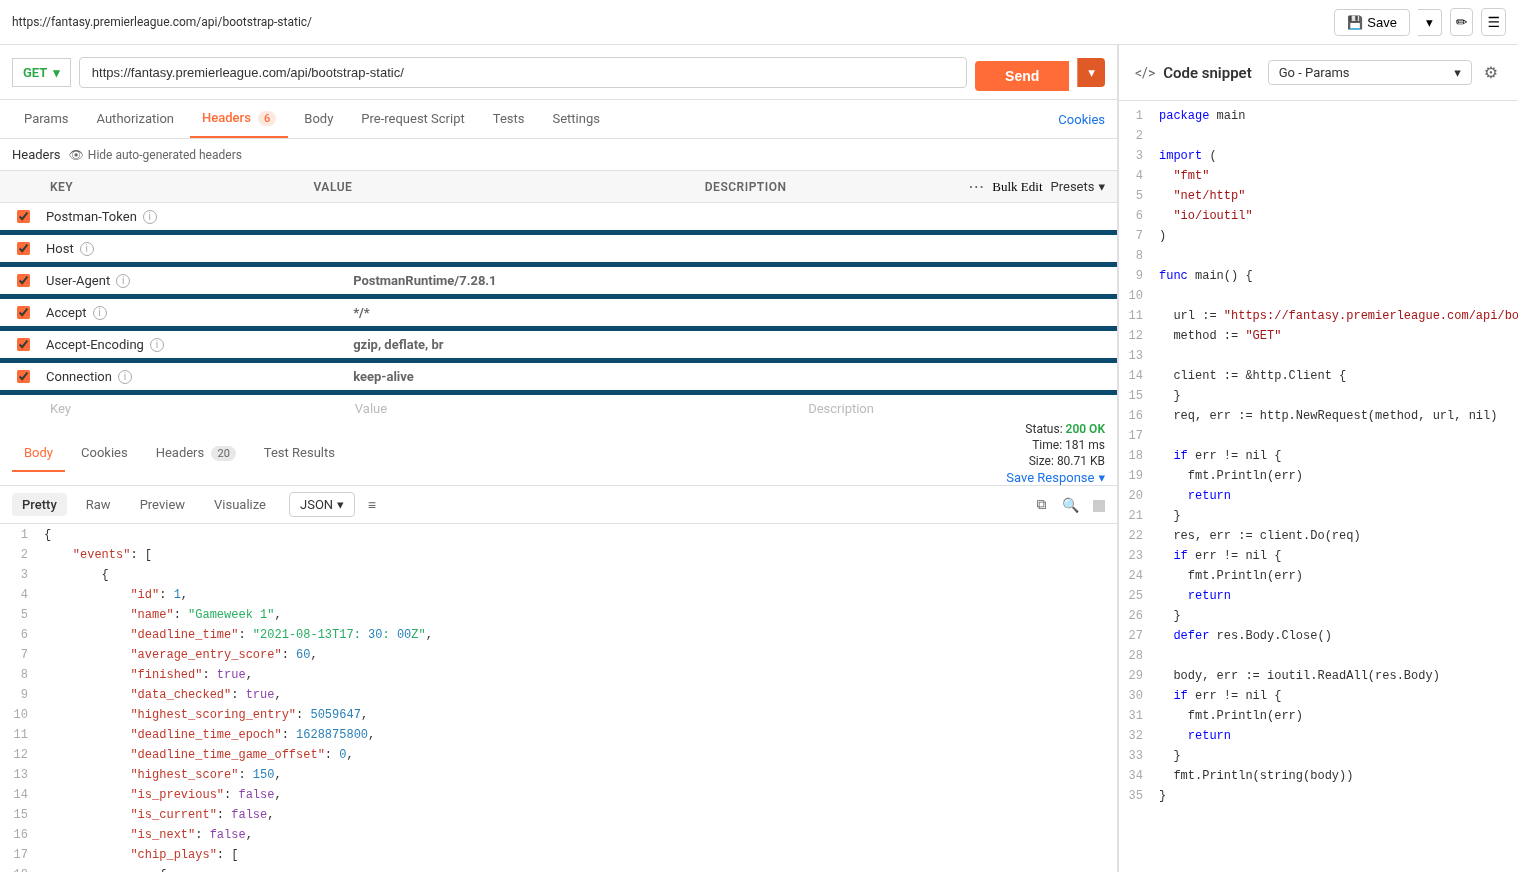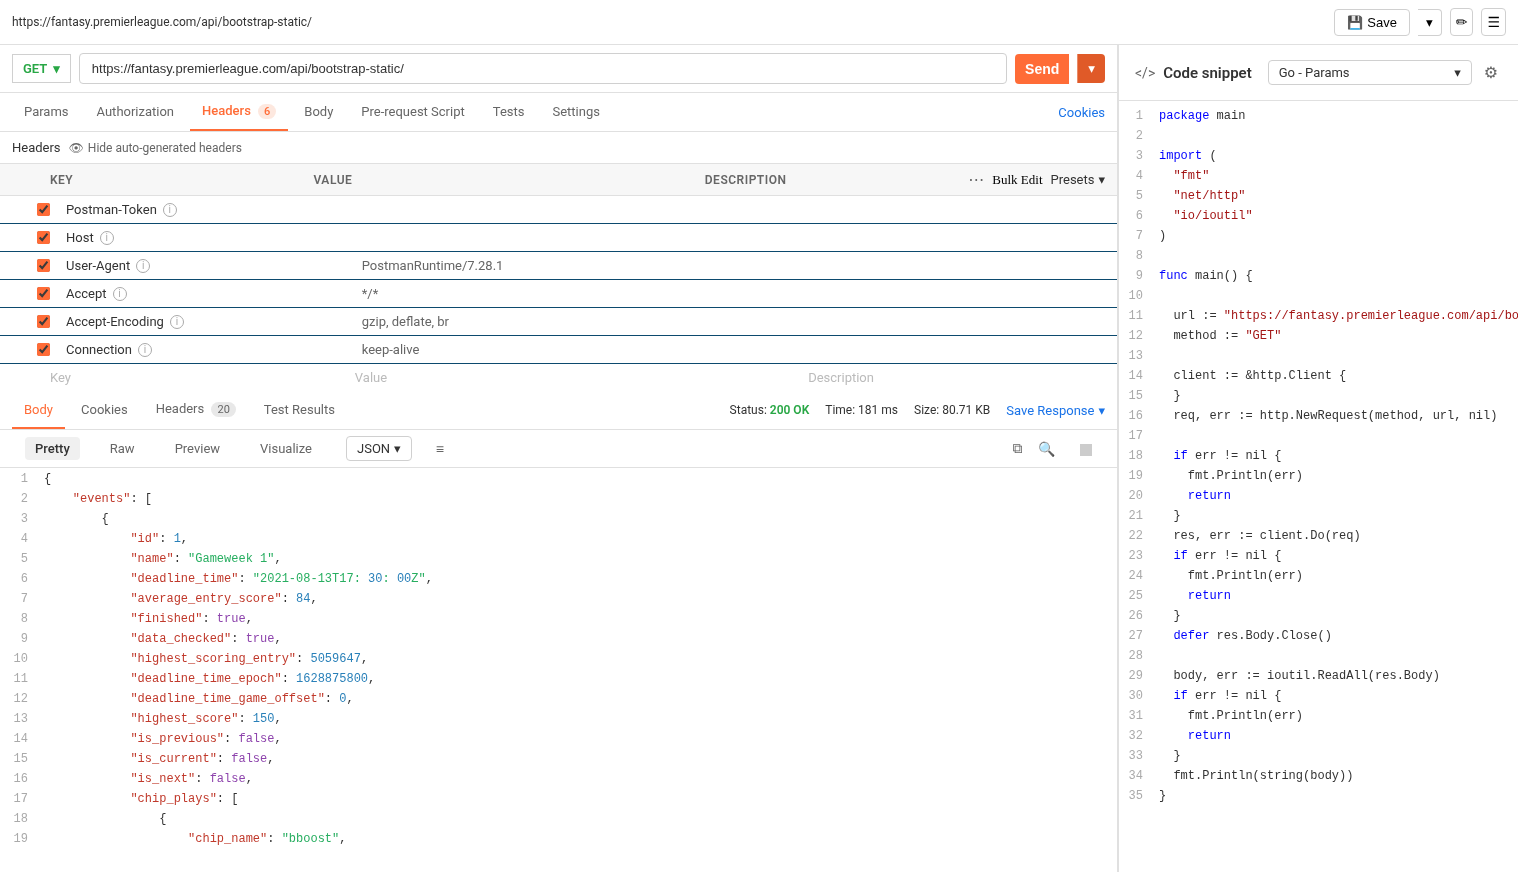--- a/index.html
+++ b/index.html
@@ -16,21 +16,21 @@
     
     .main-layout { display: flex; flex: 1; overflow: hidden; }
 
     
     .left-panel { flex: 1; display: flex; flex-direction: column; overflow: hidden; border-right: 1px solid #e0e0e0; }
 
     
     .request-bar { display: flex; align-items: center; padding: 8px 12px; gap: 8px; border-bottom: 1px solid #e0e0e0; }
     .method-select { display: flex; align-items: center; gap: 6px; padding: 6px 10px; border: 1px solid #d0d0d0; border-radius: 0; background: #fff; cursor: pointer; font-weight: 600; color: #28a745; font-size: 13px; }
     .url-input { flex: 1; padding: 7px 12px; border: 1px solid #d0d0d0; border-radius: 4px; font-size: 13px; color: #333; outline: none; }
-    .send-btn { display: flex; align-items: center; background: #ff6c37; color: #fff; border: none; border-radius: 4px 0 0 4px; padding: 7px 10px; font-size: 14px; font-weight: 600; cursor: pointer; }
+    .send-btn { display: flex; align-items: center; background: #ff6c37; color: #fff; border: none; border-radius: 4px 0 0 4px; padding: 7px 30px; font-size: 14px; font-weight: 600; cursor: pointer; margin-top: 8px; }
     .send-arrow { background: #e05a28; color: #fff; border: none; border-radius: 0 4px 4px 0; padding: 7px 10px; cursor: pointer; border-left: 1px solid rgba(255,255,255,0.3); }
 
     
     .tabs { display: flex; align-items: center; padding: 0 12px; border-bottom: 1px solid #e0e0e0; gap: 4px; }
     .tab { padding: 10px 12px; cursor: pointer; font-size: 13px; color: #666; border-bottom: 2px solid transparent; }
     .tab.active { color: #ff6c37; border-bottom: 2px solid #ff6c37; font-weight: 500; }
     .tab-badge { display: inline-block; background: #e8e8e8; border-radius: 8px; padding: 1px 6px; font-size: 11px; margin-left: 4px; }
     .tab.active .tab-badge { background: #fde8df; color: #ff6c37; }
     .cookies-link { margin-left: auto; color: #1a73e8; cursor: pointer; font-size: 13px; }
 
@@ -39,46 +39,46 @@
     .hide-headers { color: #666; font-size: 12px; cursor: pointer; display: flex; align-items: center; gap: 4px; }
 
     
     .table-header { display: flex; align-items: center; padding: 6px 12px; background: #f7f7f7; border-bottom: 1px solid #e0e0e0; gap: 8px; }
     .col-check { width: 30px; }
     .col-key { flex: 2; font-size: 12px; font-weight: 600; color: #666; text-transform: uppercase; letter-spacing: 0.5px; }
     .col-value { flex: 3; font-size: 12px; font-weight: 600; color: #666; text-transform: uppercase; letter-spacing: 0.5px; }
     .col-desc { flex: 2; font-size: 12px; font-weight: 600; color: #666; text-transform: uppercase; letter-spacing: 0.5px; }
     .col-actions { display: flex; align-items: center; gap: 8px; margin-left: auto; }
 
-    .table-row { display: flex; align-items: center; padding: 6px 28px; border-bottom: 1px solid #0c4a6e; gap: 8px; }
+    .table-row { display: flex; align-items: center; padding: 6px 8px; border-bottom: 5px solid #0c4a6e; gap: 8px; }
     .check-box { width: 30px; display: flex; align-items: center; justify-content: center; }
     .check-box input[type="checkbox"] { accent-color: #ff6c37; cursor: pointer; }
     .cell-key { flex: 2; font-size: 13px; color: #333; display: flex; align-items: center; gap: 6px; }
-    .cell-value { flex: 3; font-size: 13px; color: #666; }
+    .cell-value { flex: 3; font-size: 13px; color: #666; font-weight: bold; }
     .cell-desc { flex: 2; font-size: 13px; color: #999; }
     .info-icon { display: inline-flex; align-items: center; justify-content: center; width: 14px; height: 14px; border-radius: 50%; border: 1px solid #aaa; color: #aaa; font-size: 10px; cursor: pointer; }
 
     
     .empty-row { display: flex; align-items: center; padding: 6px 12px; gap: 8px; }
     .empty-cell { flex: 2; font-size: 13px; color: #bbb; }
     .empty-cell-value { flex: 3; font-size: 13px; color: #bbb; }
     .empty-cell-desc { flex: 2; font-size: 13px; color: #bbb; }
 
     
     .response-area { flex: 1; display: flex; flex-direction: column; overflow: hidden; }
     .response-tabs { display: flex; align-items: center; padding: 0 12px; border-bottom: 1px solid #e0e0e0; gap: 4px; }
     .resp-tab { padding: 10px 12px; cursor: pointer; font-size: 13px; color: #666; border-bottom: 2px solid transparent; }
     .resp-tab.active { color: #ff6c37; border-bottom: 2px solid #ff6c37; }
     .resp-badge { display: inline-block; background: #e8e8e8; border-radius: 8px; padding: 1px 6px; font-size: 11px; margin-left: 4px; }
-    .resp-status { margin-left: auto; display: flex; align-items: flex-start; gap: 16px; font-size: 12px; }
+    .resp-status { margin-left: auto; display: flex; align-items: flex-end; gap: 2px; font-size: 12px; flex-direction: column; }
     .status-ok { color: #28a745; font-weight: 600; }
     .save-response-btn { display: flex; align-items: center; gap: 4px; color: #1a73e8; cursor: pointer; font-size: 13px; }
 
     
-    .viewer-tabs { display: flex; align-items: center; padding: 6px 25px; border-bottom: 1px solid #e0e0e0; gap: 20px; }
+    .viewer-tabs { display: flex; align-items: center; padding: 6px 12px; border-bottom: 1px solid #e0e0e0; gap: 9px; }
     .view-tab { padding: 4px 10px; cursor: pointer; font-size: 13px; color: #666; border-radius: 4px; }
     .view-tab.active { background: #f0f0f0; color: #333; font-weight: 500; }
     .format-select { display: flex; align-items: center; gap: 4px; padding: 4px 10px; border: 1px solid #d0d0d0; border-radius: 4px; cursor: pointer; font-size: 13px; margin-left: 4px; }
     .viewer-actions { margin-left: auto; display: flex; gap: 8px; }
     .viewer-icon-btn { padding: 4px; cursor: pointer; color: #666; background: none; border: none; font-size: 14px; }
 
     
     .code-area { flex: 1; overflow-y: auto; padding: 4px 0; font-family: 'Courier New', Courier, monospace; font-size: 12px; background: #fff; }
     .code-line { display: flex; min-height: 20px; }
     .line-num { width: 40px; text-align: right; padding-right: 12px; color: #aaa; user-select: none; flex-shrink: 0; }
@@ -296,21 +296,21 @@
           <div class="code-line">
             <span class="line-num">5</span>
             <span class="line-content">            <span class="json-key">"name"</span>: <span class="json-str">"Gameweek 1"</span>,</span>
           </div>
           <div class="code-line">
             <span class="line-num">6</span>
             <span class="line-content">            <span class="json-key">"deadline_time"</span>: <span class="json-str">"2021-08-13T17: <span class="json-num">30</span>: <span class="json-num">00</span>Z"</span>,</span>
           </div>
           <div class="code-line">
             <span class="line-num">7</span>
-            <span class="line-content">            <span class="json-key">"average_entry_score"</span>: <span class="json-num">84</span>,</span>
+            <span class="line-content">            <span class="json-key">"average_entry_score"</span>: <span class="json-num">60</span>,</span>
           </div>
           <div class="code-line">
             <span class="line-num">8</span>
             <span class="line-content">            <span class="json-key">"finished"</span>: <span class="json-bool">true</span>,</span>
           </div>
           <div class="code-line">
             <span class="line-num">9</span>
             <span class="line-content">            <span class="json-key">"data_checked"</span>: <span class="json-bool">true</span>,</span>
           </div>
           <div class="code-line">

